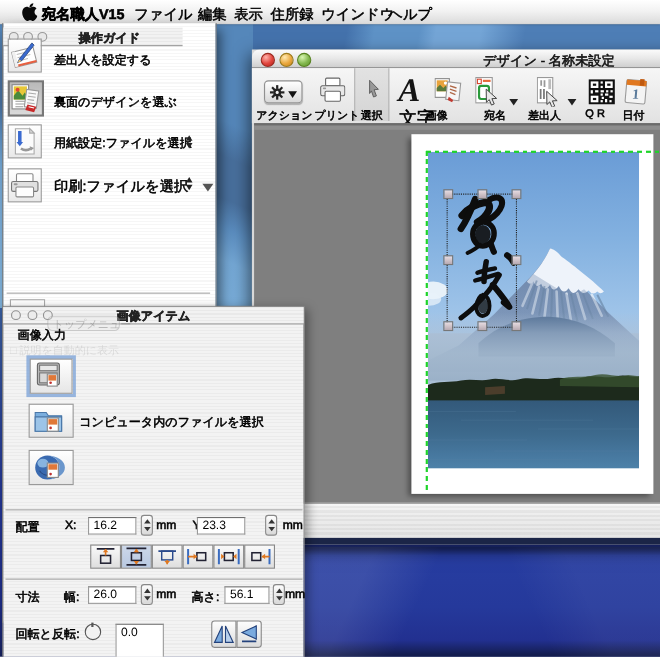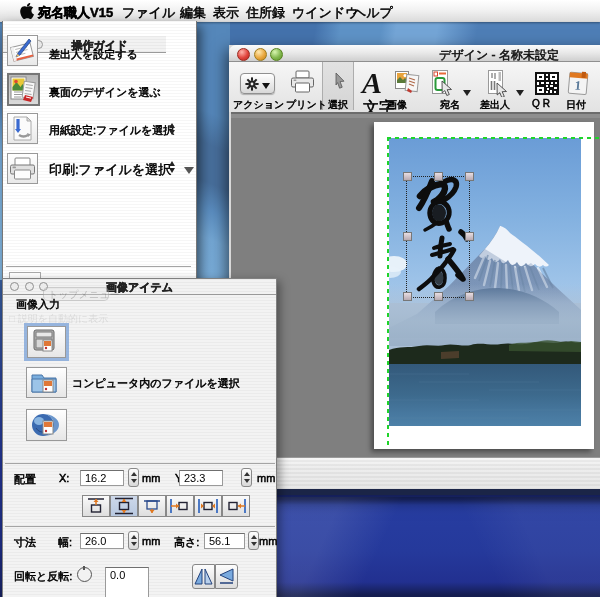--- a/index.html
+++ b/index.html
@@ -35,21 +35,21 @@
   <div class="abs jp" style="left:38px;top:4px;font-size:13px;font-weight:bold">宛名職人V15</div>
   <div class="abs jp" style="left:122px;top:4px;font-size:13px">ファイル</div>
   <div class="abs jp" style="left:180px;top:4px;font-size:13px">編集</div>
   <div class="abs jp" style="left:213px;top:4px;font-size:13px">表示</div>
   <div class="abs jp" style="left:246px;top:4px;font-size:13px">住所録</div>
   <div class="abs jp" style="left:292px;top:4px;font-size:13px">ウインドウ</div>
   <div class="abs jp" style="left:353px;top:4px;font-size:13px">ヘルプ</div>
 </div>
 
 <div class="abs pinstripe" id="panel" style="left:2px;top:21px;width:195px;height:545px;box-shadow:4px 5px 10px rgba(0,0,0,0.5);border:1px solid #777;border-top:none;box-sizing:border-box">
-  <div class="abs pinstripe2" style="left:0;top:15px;width:163px;height:16px;border-bottom:1px solid #9a9a9a">
+  <div class="abs pinstripe2" style="left:0;top:4px;width:163px;height:16px;border-bottom:1px solid #9a9a9a">
     <div class="abs" style="left:5px;top:3.5px;width:7px;height:7px;border-radius:50%;border:1px solid #9a9a9a;background:#e8e8e8"></div>
     <div class="abs" style="left:18px;top:3.5px;width:7px;height:7px;border-radius:50%;border:1px solid #9a9a9a;background:#e8e8e8"></div>
     <div class="abs" style="left:31px;top:3.5px;width:7px;height:7px;border-radius:50%;border:1px solid #9a9a9a;background:#e8e8e8"></div>
     <div class="abs jp" style="left:0;top:2px;width:193px;text-align:center;font-size:11px;font-weight:bold;color:#222">操作ガイド</div>
   </div>
 
   <div class="abs" id="gb1" style="left:4px;top:14px;width:29px;height:29px;background:linear-gradient(#ffffff,#e9e9e9);border:1px solid #999">
     <svg width="29" height="29" viewBox="0 0 29 29">
       <g transform="rotate(-14 14 16)">
           <rect x="4" y="9" width="20" height="14" fill="#fff" stroke="#999"></rect>

